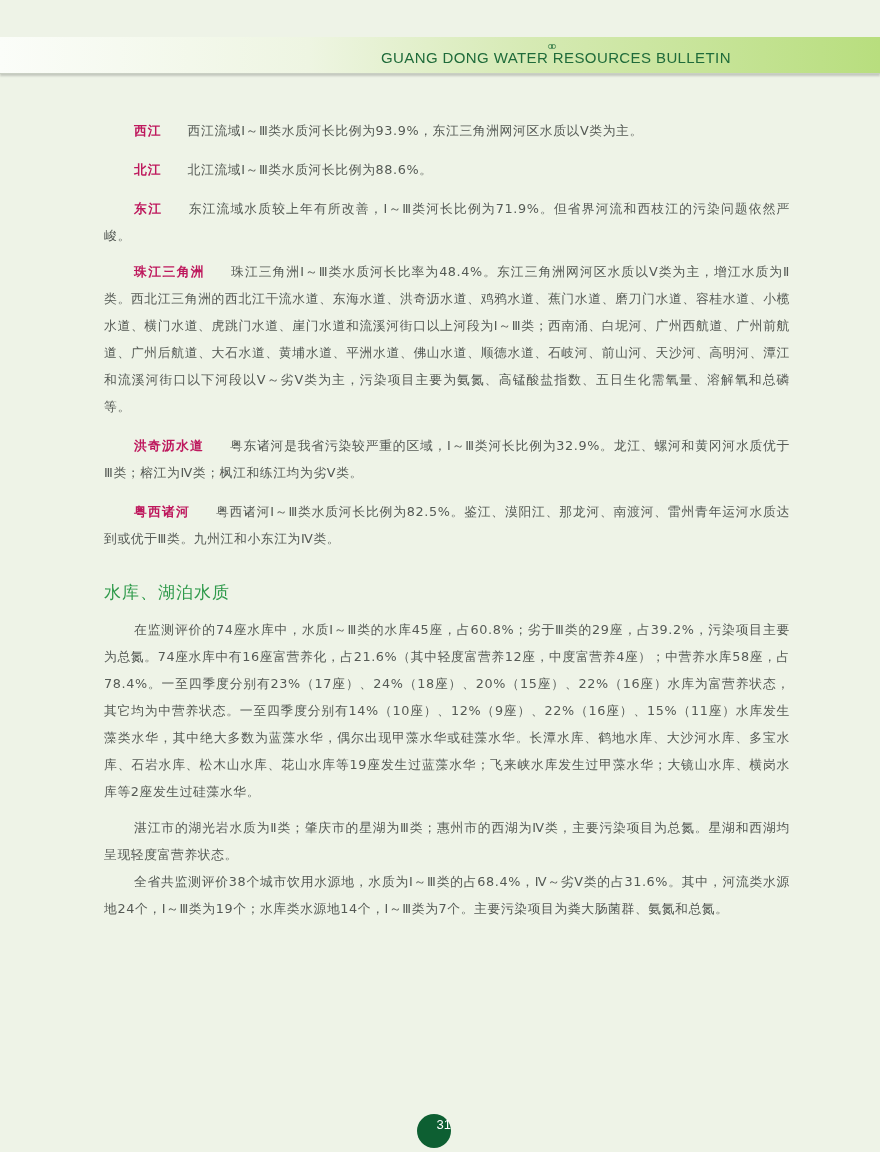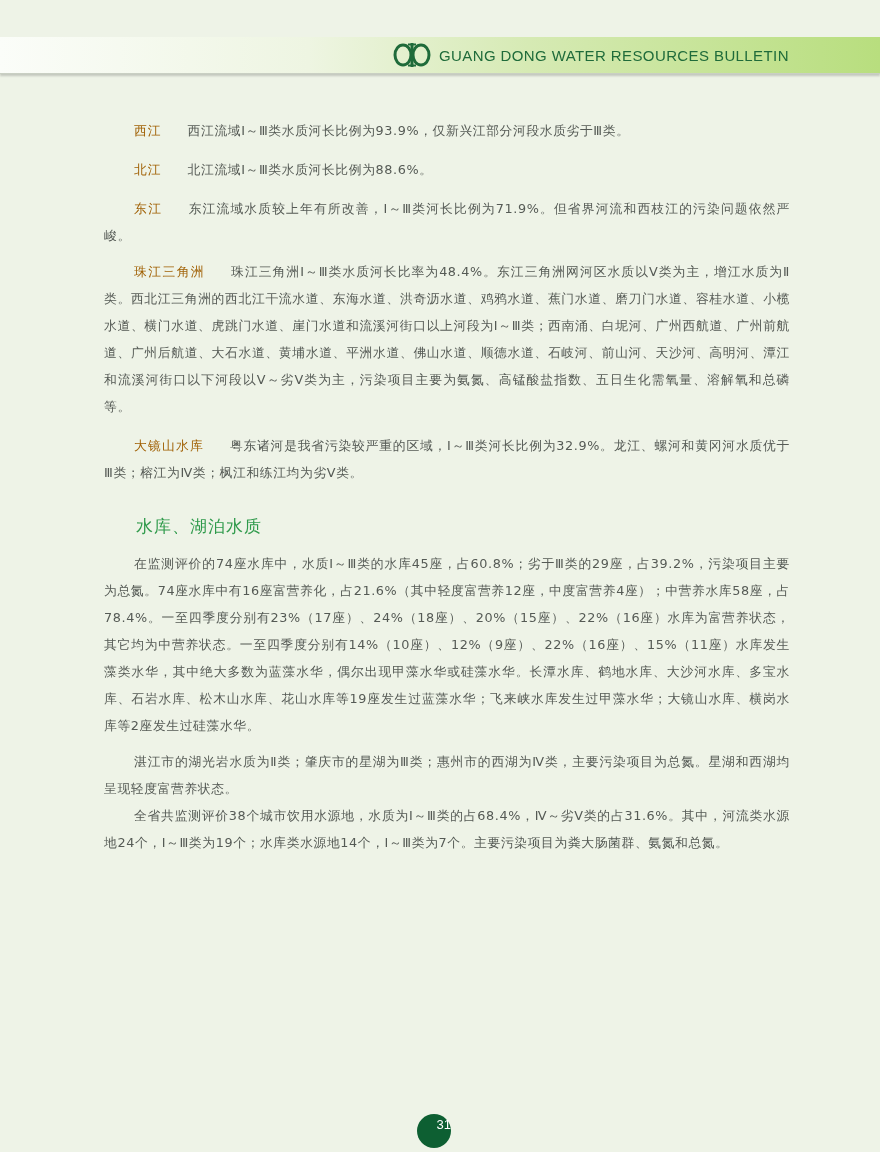--- a/index.html
+++ b/index.html
@@ -10,45 +10,45 @@
       color: #555a55;
       position: relative;
     }
     .header-bar {
       position: absolute; left: 0; top: 37px; width: 880px; height: 36px;
       background: linear-gradient(to right, #fbfdf9 0%, #eef5e2 35%, #d6eab4 60%, #b8de7e 100%);
       box-shadow: 0 2px 2px rgba(0,0,0,0.18);
       border-bottom: 1px solid #c9cfc3;
     }
     .header-brand {
-      position: absolute; left: 393px; top: 7px; height: 22px;
-      display: flex; align-items: center;
+      position: absolute; left: 381px; top: 7px; height: 22px;
+      display: flex; align-items: center; flex-direction: column;
     }
     .header-logo { width: 38px; height: 24px; margin-right: 8px; }
     .header-title {
       font-family: "Liberation Sans", sans-serif;
       font-size: 15px; color: #1f6b3a; letter-spacing: 0.4px;
       white-space: nowrap;
     }
     .content {
       position: absolute; left: 104px; top: 117px; width: 686px;
       font-size: 12.8px; line-height: 27px; letter-spacing: 0.6px;
     }
     .para { margin: 0; text-indent: 30px; text-align: justify; }
     .para.gap-small { margin-top: 12px; }
     .para.gap-med { margin-top: 9px; }
     .label {
-      color: #a16207; font-weight: normal; letter-spacing: 1px;
+      color: #be185d; font-weight: bold; letter-spacing: 1px;
       margin-right: 26px;
     }
     .section-title {
       color: #2f9a4b; font-size: 17px; font-weight: normal;
       letter-spacing: 1px; margin: 0; line-height: 28px;
     }
-    .st1 { margin-top: 26px; margin-bottom: 10px; margin-left: 32px; }
+    .st1 { margin-top: 26px; margin-bottom: 10px; }
     .st2 { margin-top: 30px; margin-bottom: 8px; }
     .page-num {
       position: absolute; left: 417px; top: 1114px;
       width: 34px; height: 34px; border-radius: 50%;
       background: #0d5f32; color: #ffffff;
       font-size: 13px; text-align: right; line-height: 22px;
       font-family: "Liberation Sans", sans-serif;
     }
   </style>
 </head>
@@ -63,33 +63,36 @@
       <line x1="15" y1="1.5" x2="23" y2="1.5" stroke="#1f6b3a" stroke-width="2"></line>
       <line x1="15" y1="22.5" x2="23" y2="22.5" stroke="#1f6b3a" stroke-width="2"></line>
     </svg>
     <span class="header-title">GUANG DONG WATER RESOURCES BULLETIN</span>
   </div>
 </div>
 
 <div class="content">
 
   <p class="para">
-    <span class="label">西江</span><span>西江流域Ⅰ～Ⅲ类水质河长比例为93.9%，仅新兴江部分河段水质劣于Ⅲ类。</span>
+    <span class="label">西江</span><span>西江流域Ⅰ～Ⅲ类水质河长比例为93.9%，东江三角洲网河区水质以Ⅴ类为主。</span>
   </p>
   <p class="para gap-small">
     <span class="label">北江</span><span>北江流域Ⅰ～Ⅲ类水质河长比例为88.6%。</span>
   </p>
   <p class="para gap-small">
     <span class="label">东江</span><span>东江流域水质较上年有所改善，Ⅰ～Ⅲ类河长比例为71.9%。但省界河流和西枝江的污染问题依然严峻。</span>
   </p>
   <p class="para gap-med">
     <span class="label">珠江三角洲</span><span>珠江三角洲Ⅰ～Ⅲ类水质河长比率为48.4%。东江三角洲网河区水质以Ⅴ类为主，增江水质为Ⅱ类。西北江三角洲的西北江干流水道、东海水道、洪奇沥水道、鸡鸦水道、蕉门水道、磨刀门水道、容桂水道、小榄水道、横门水道、虎跳门水道、崖门水道和流溪河街口以上河段为Ⅰ～Ⅲ类；西南涌、白坭河、广州西航道、广州前航道、广州后航道、大石水道、黄埔水道、平洲水道、佛山水道、顺德水道、石岐河、前山河、天沙河、高明河、潭江和流溪河街口以下河段以Ⅴ～劣Ⅴ类为主，污染项目主要为氨氮、高锰酸盐指数、五日生化需氧量、溶解氧和总磷等。</span>
   </p>
   <p class="para gap-small">
-    <span class="label">大镜山水库</span><span>粤东诸河是我省污染较严重的区域，Ⅰ～Ⅲ类河长比例为32.9%。龙江、螺河和黄冈河水质优于Ⅲ类；榕江为Ⅳ类；枫江和练江均为劣Ⅴ类。</span>
+    <span class="label">洪奇沥水道</span><span>粤东诸河是我省污染较严重的区域，Ⅰ～Ⅲ类河长比例为32.9%。龙江、螺河和黄冈河水质优于Ⅲ类；榕江为Ⅳ类；枫江和练江均为劣Ⅴ类。</span>
+  </p>
+  <p class="para gap-small">
+    <span class="label">粤西诸河</span><span>粤西诸河Ⅰ～Ⅲ类水质河长比例为82.5%。鉴江、漠阳江、那龙河、南渡河、雷州青年运河水质达到或优于Ⅲ类。九州江和小东江为Ⅳ类。</span>
   </p>
 
   <h2 class="section-title st1">水库、湖泊水质</h2>
   <p class="para">在监测评价的74座水库中，水质Ⅰ～Ⅲ类的水库45座，占60.8%；劣于Ⅲ类的29座，占39.2%，污染项目主要为总氮。74座水库中有16座富营养化，占21.6%（其中轻度富营养12座，中度富营养4座）；中营养水库58座，占78.4%。一至四季度分别有23%（17座）、24%（18座）、20%（15座）、22%（16座）水库为富营养状态，其它均为中营养状态。一至四季度分别有14%（10座）、12%（9座）、22%（16座）、15%（11座）水库发生藻类水华，其中绝大多数为蓝藻水华，偶尔出现甲藻水华或硅藻水华。长潭水库、鹤地水库、大沙河水库、多宝水库、石岩水库、松木山水库、花山水库等19座发生过蓝藻水华；飞来峡水库发生过甲藻水华；大镜山水库、横岗水库等2座发生过硅藻水华。</p>
   <p class="para gap-med">湛江市的湖光岩水质为Ⅱ类；肇庆市的星湖为Ⅲ类；惠州市的西湖为Ⅳ类，主要污染项目为总氮。星湖和西湖均呈现轻度富营养状态。</p>
 
   <p class="para">全省共监测评价38个城市饮用水源地，水质为Ⅰ～Ⅲ类的占68.4%，Ⅳ～劣Ⅴ类的占31.6%。其中，河流类水源地24个，Ⅰ～Ⅲ类为19个；水库类水源地14个，Ⅰ～Ⅲ类为7个。主要污染项目为粪大肠菌群、氨氮和总氮。</p>
 </div>
 
 <div class="page-num">31</div>

